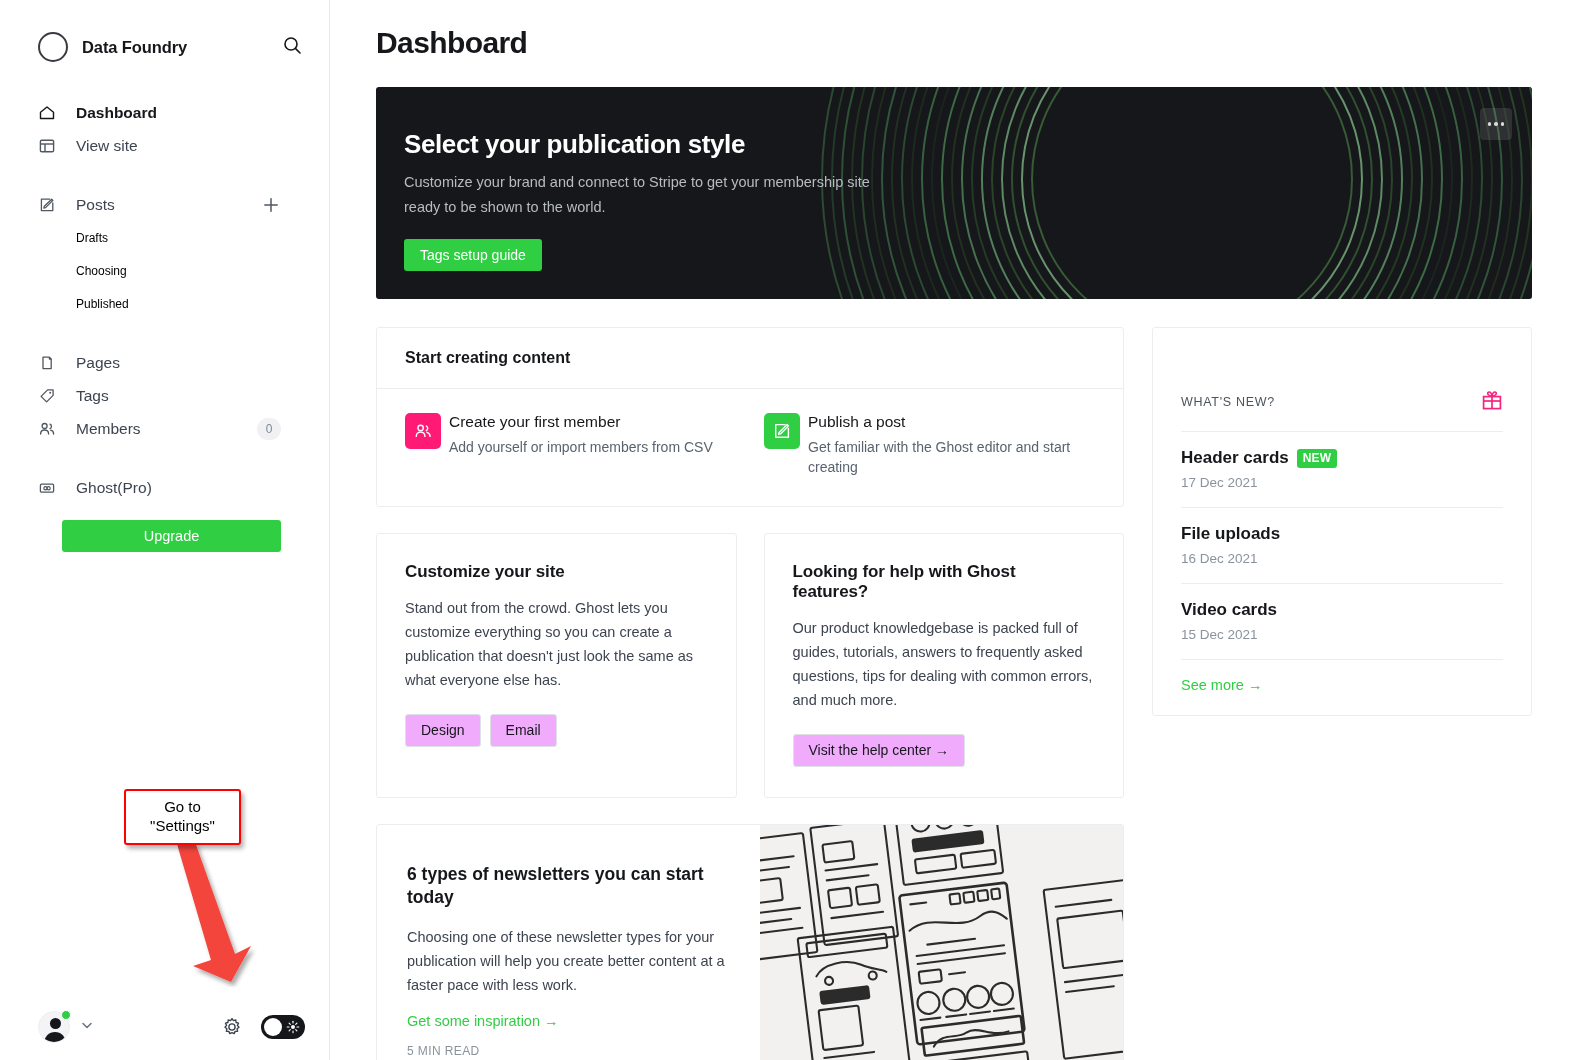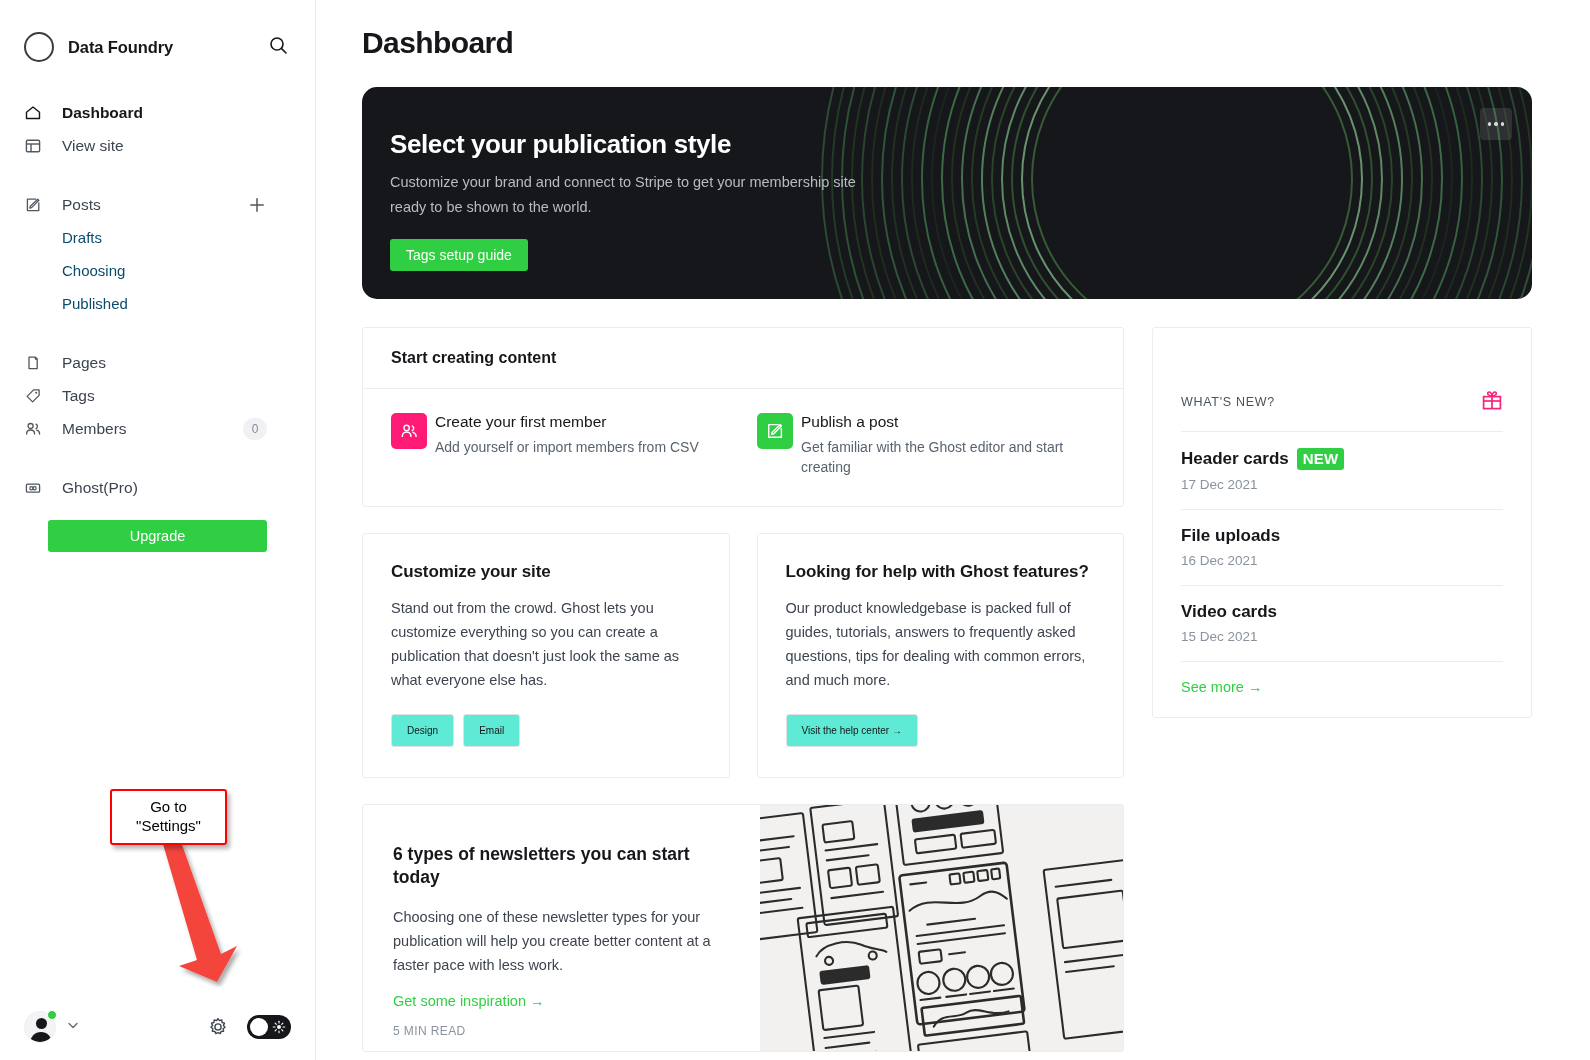--- a/index.html
+++ b/index.html
@@ -2,21 +2,21 @@
 <html><head>
 <meta charset="utf-8">
 <style>
   * { box-sizing: border-box; margin: 0; padding: 0; }
   html, body {
     width: 1590px; height: 1060px;
     font-family: "Liberation Sans", sans-serif;
     background: #ffffff;
     overflow: hidden;
   }
-  #app { display: flex; width: 1590px; height: 1060px; }
+  #app { display: flex; width: 1590px; height: 1060px; padding-left: 14px; }
 
   
   #sidebar {
     width: 316px; height: 1060px;
     background: #fff;
     border-right: 1px solid #e9e9ed;
     position: relative;
     flex: 0 0 316px;
   }
   .sb-top { padding: 26px 24px 0 24px; }
@@ -38,21 +38,21 @@
   .nav-group { margin-bottom: 26px; }
   .nav-item {
     display: flex; align-items: center;
     height: 33px; padding: 0 24px 0 0; cursor: pointer;
     color: #3d4450; font-size: 15.5px;
   }
   .nav-item .ico { width: 22px; flex: 0 0 22px; display:flex; align-items:center; justify-content:flex-start; }
   .nav-item .lbl { margin-left: 16px; flex: 1; }
   .nav-item.active .lbl { font-weight: bold; color: #15171a; }
   .nav-sub { padding-left: 38px; height: 33px; display: flex; align-items: center;
-             font-size: 15px; color: #0c4a6e; cursor: pointer; }
+             font-size: 12px; color: #000000; cursor: pointer; }
   .plus-btn { width: 20px; height: 20px; cursor: pointer; display:flex; align-items:center; justify-content:center;}
   .count-badge {
     min-width: 24px; height: 22px; padding: 0 7px; border-radius: 11px;
     background: #f1f1f3; color: #7c8b9a; font-size: 12px;
     display: flex; align-items: center; justify-content: center;
   }
   .upgrade-btn {
     margin: 16px 24px 0 24px; height: 32px; border-radius: 3px;
     background: #30cf43; color: #fff; font-size: 14.5px;
     display: flex; align-items: center; justify-content: center; cursor: pointer;
@@ -101,21 +101,21 @@
   .arrow-svg { position: absolute; left: 155px; top: 842px; z-index: 49; }
 
   
   #main {
     flex: 1; height: 1060px; background: #fff;
     padding: 26px 58px 0 46px; overflow: hidden;
   }
   .page-title { font-size: 30px; font-weight: bold; color: #15171a; letter-spacing: -0.6px; margin-bottom: 27px;}
 
   .hero {
-    position: relative; height: 212px; background: #15171a; border-radius: 15px;
+    position: relative; height: 212px; background: #15171a; border-radius: 3px;
     overflow: hidden; padding: 42px 0 0 28px; margin-bottom: 28px;
   }
   .hero h2 { color: #fff; font-size: 26px; font-weight: bold; letter-spacing: -0.4px; position: relative; z-index: 3;}
   .hero p { color: #b7bcc2; font-size: 14.5px; line-height: 1.7; margin-top: 10px; max-width: 480px; position: relative; z-index: 3;}
   .hero-btn {
     margin-top: 20px; display: inline-flex; align-items: center; justify-content: center;
     height: 32px; padding: 0 16px; background: #30cf43; color: #fff;
     font-size: 14px; border-radius: 3px; cursor: pointer; border: none;
     font-family: inherit; position: relative; z-index: 3;
   }
@@ -148,40 +148,40 @@
   .todo-txt .t { font-size: 15.5px; color: #15171a; }
   .todo-txt .d { font-size: 14px; color: #59636f; margin-top: 6px; line-height: 1.45; }
 
   .row2 { display: flex; gap: 27px; margin-top: 26px; }
   .infocard { flex: 1; min-width: 0; padding: 28px 28px 30px 28px; }
   .infocard h3 { font-size: 17px; font-weight: bold; color: #15171a; letter-spacing: -0.1px;}
   .infocard p { font-size: 14.5px; color: #3d4450; line-height: 1.66; margin-top: 14px; }
   .btn-row { display: flex; gap: 9px; margin-top: 22px; }
   .ghost-btn {
     height: 33px; padding: 0 15px; border: 1px solid #dfe2e5; border-radius: 3px;
-    background: #5eead4; color: #15171a; font-size: 10px; cursor: pointer;
+    background: #f0abfc; color: #15171a; font-size: 14px; cursor: pointer;
     display: inline-flex; align-items: center; font-family: inherit;
   }
 
   .promo { margin-top: 26px; display: flex; overflow: hidden; height: 248px; }
   .promo-txt { flex: 1 1 auto; padding: 38px 34px 0 30px; min-width: 0; }
   .promo-txt h3 { font-size: 17.5px; font-weight: bold; color: #15171a; line-height: 1.35; }
   .promo-txt p { font-size: 14.5px; color: #3d4450; line-height: 1.66; margin-top: 15px; }
   .promo-link { display: inline-block; margin-top: 16px; color: #30cf43; font-size: 14.5px; cursor: pointer; }
   .promo-meta { margin-top: 14px; font-size: 12px; color: #8a939d; letter-spacing: 0.4px; }
   .promo-img { flex: 0 0 363px; background: #efefef; position: relative; overflow: hidden;}
 
   .whats-new { padding: 24px 28px 22px 28px; }
   .wn-head { display: flex; align-items: center; justify-content: space-between;
              padding-bottom: 16px; border-bottom: 1px solid #ebeef0; margin-top: 37px; }
   .wn-head .lbl { font-size: 12.5px; color: #4a545e; letter-spacing: 0.7px; }
   .wn-item { padding: 16px 0 17px 0; border-bottom: 1px solid #ebeef0; cursor: pointer; }
   .wn-item .ttl { font-size: 17px; font-weight: bold; color: #15171a; display: flex; align-items: center; gap: 8px;}
   .badge-new {
-    background: #30cf43; color: #fff; font-size: 15px; font-weight: bold;
+    background: #30cf43; color: #fff; font-size: 12px; font-weight: bold;
     padding: 2px 6px 3px 6px; border-radius: 3px; letter-spacing: 0.2px;
   }
   .wn-item .dt { font-size: 13.5px; color: #8a939d; margin-top: 7px; }
   .wn-more { padding-top: 17px; color: #30cf43; font-size: 14.5px; cursor: pointer; }
 </style>
 </head>
 <body>
 
 <div id="app">
 

